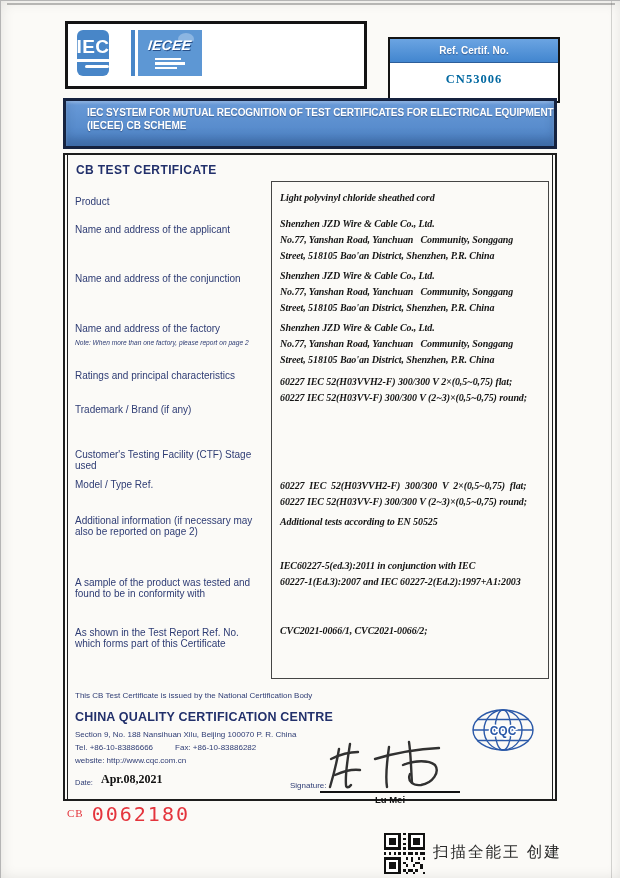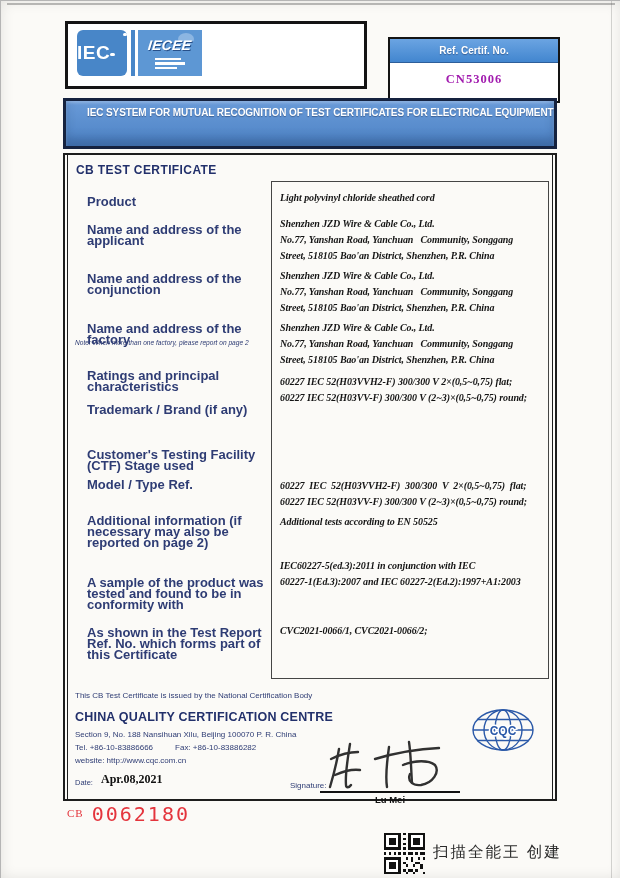--- a/index.html
+++ b/index.html
@@ -8,22 +8,22 @@
     background:#fbfaf7; overflow:hidden;
     border:1px solid #b5b5b5;
     box-shadow: inset 0 0 14px rgba(0,0,0,.10);
     font-family:"Liberation Sans", sans-serif;
   }
   .scan-edge-top{position:absolute;top:2px;left:6px;right:6px;height:2px;background:rgba(70,70,70,.35);}
   .scan-edge-right{position:absolute;top:0;right:9px;bottom:0;width:1.5px;background:rgba(90,90,90,.25);}
 
   
   .logo-box{position:absolute;left:64px;top:20px;width:296px;height:62px;border:3px solid #141414;background:#fff;}
-  .iec-logo{position:absolute;left:9px;top:6px;width:50px;height:46px;background:#4886c8;border-radius:6px;
-    display:flex;align-items:center;justify-content:center;}
+  .iec-logo{position:absolute;left:9px;top:6px;width:32px;height:46px;background:#4886c8;border-radius:6px;
+    display:flex;flex-direction:column;align-items:center;justify-content:center;}
   .iec-txt{color:#fff;font-weight:bold;font-size:19px;line-height:18px;letter-spacing:.5px;}
   .iec-bar{display:block;height:3px;background:#fff;border-radius:2px;margin-top:3px;position:relative;}
   .iec-bar.b1{width:34px;}
   .iec-bar.b2{width:24px;align-self:flex-start;margin-left:8px;}
   .iec-bar.b2 .dot{position:absolute;right:-7px;top:-1px;width:5px;height:5px;background:#fff;border-radius:50%;}
   .iecee-pole{position:absolute;left:63px;top:6px;width:4px;height:46px;background:#4886c8;}
   .iecee-logo{position:absolute;left:70px;top:6px;width:64px;height:46px;background:#5d97d4;overflow:hidden;
     display:flex;flex-direction:column;align-items:center;justify-content:center;}
   .iecee-blob{position:absolute;right:8px;top:3px;width:16px;height:12px;background:#8cb6e2;border-radius:50%;}
   .iecee-txt{color:#fff;font-weight:bold;font-style:italic;font-size:14px;letter-spacing:.3px;
@@ -32,38 +32,38 @@
   .iecee-lines i{display:block;height:2.5px;background:#fff;margin-top:2px;}
   .iecee-lines i:nth-child(1){width:26px;}
   .iecee-lines i:nth-child(2){width:30px;}
   .iecee-lines i:nth-child(3){width:22px;}
 
   
   .ref-box{position:absolute;left:387px;top:20px;width:168px;height:62px;border:2.5px solid #141414;background:#fff;margin-top:16px;}
   .ref-header{height:23px;background:linear-gradient(#6ba4e2,#4286cf);border-bottom:1px solid #2d5e9a;
     color:#fff;font-weight:bold;font-size:10px;text-align:center;line-height:23px;text-shadow:0 1px 1px rgba(30,50,90,.5);}
   .ref-value{text-align:center;margin-top:9px;font-family:"Liberation Serif",serif;font-weight:bold;
-    font-size:12.5px;letter-spacing:1px;color:#a21caf;}
+    font-size:12.5px;letter-spacing:1px;color:#0369a1;}
 
   
   .banner{position:absolute;left:62px;top:97px;width:494px;height:51px;box-sizing:border-box;
     background:linear-gradient(#699ad8,#4d83c5);border:3px solid #15223f;
     box-shadow:inset 0 -8px 10px rgba(15,35,75,.25), inset 0 2px 3px rgba(255,255,255,.25);
     color:#fff;font-weight:bold;padding:6px 21px;}
   .banner .b1{display:block;font-size:10px;white-space:nowrap;letter-spacing:-.1px;text-shadow:0 1px 1px rgba(20,35,70,.45);}
   .banner .b2{display:block;font-size:10px;margin-top:2px;text-shadow:0 1px 1px rgba(20,35,70,.45);}
 
   
   .main-frame{position:absolute;left:62px;top:152px;width:494px;height:648px;box-sizing:border-box;
     border:2px solid #1d1d1d;background:transparent;}
   .main-frame::before{content:'';position:absolute;left:2px;top:0;bottom:0;width:1.2px;background:#1d1d1d;}
   .main-frame::after{content:'';position:absolute;right:2px;top:0;bottom:0;width:1.2px;background:#1d1d1d;}
   .cert-title{position:absolute;left:11px;top:8px;color:#22306b;font-weight:bold;font-size:12px;letter-spacing:.4px;}
 
-  .lbl{position:absolute;left:22px;width:185px;color:#2e3c74;font-size:13px;line-height:11px;font-weight:bold;}
+  .lbl{position:absolute;left:10px;width:185px;color:#2e3c74;font-size:10px;line-height:11px;}
   .note{position:absolute;left:10px;width:200px;color:#2e3c74;font-size:6.6px;font-style:italic;}
 
   .values-box{position:absolute;left:206px;top:26px;width:278px;height:498px;box-sizing:border-box;
     border:1.5px solid #454545;}
   .val{position:absolute;left:8px;right:2px;font-family:"Liberation Serif",serif;font-weight:bold;
     font-size:10px;line-height:16px;color:#141414;letter-spacing:-.1px;}
   .val div{white-space:pre;font-style:italic;}
 
   .issued-by{position:absolute;left:10px;top:536px;color:#2e3c74;font-size:8px;}
 
@@ -117,20 +117,21 @@
     </div>
   </div>
 
   <div class="ref-box">
     <div class="ref-header">Ref. Certif. No.</div>
     <div class="ref-value">CN53006</div>
   </div>
 
   <div class="banner">
     <span class="b1">IEC SYSTEM FOR MUTUAL RECOGNITION OF TEST CERTIFICATES FOR ELECTRICAL EQUIPMENT</span>
+    <span class="b2">(IECEE) CB SCHEME</span>
   </div>
 
   <div class="main-frame">
     <div class="cert-title">CB TEST CERTIFICATE</div>
 
     <div class="lbl" style="top:41px">Product</div>
     <div class="lbl" style="top:69px">Name and address of the applicant</div>
     <div class="lbl" style="top:118px">Name and address of the conjunction</div>
     <div class="lbl" style="top:168px">Name and address of the factory</div>
     <div class="note" style="top:184px">Note: When more than one factory, please report on page 2</div>

